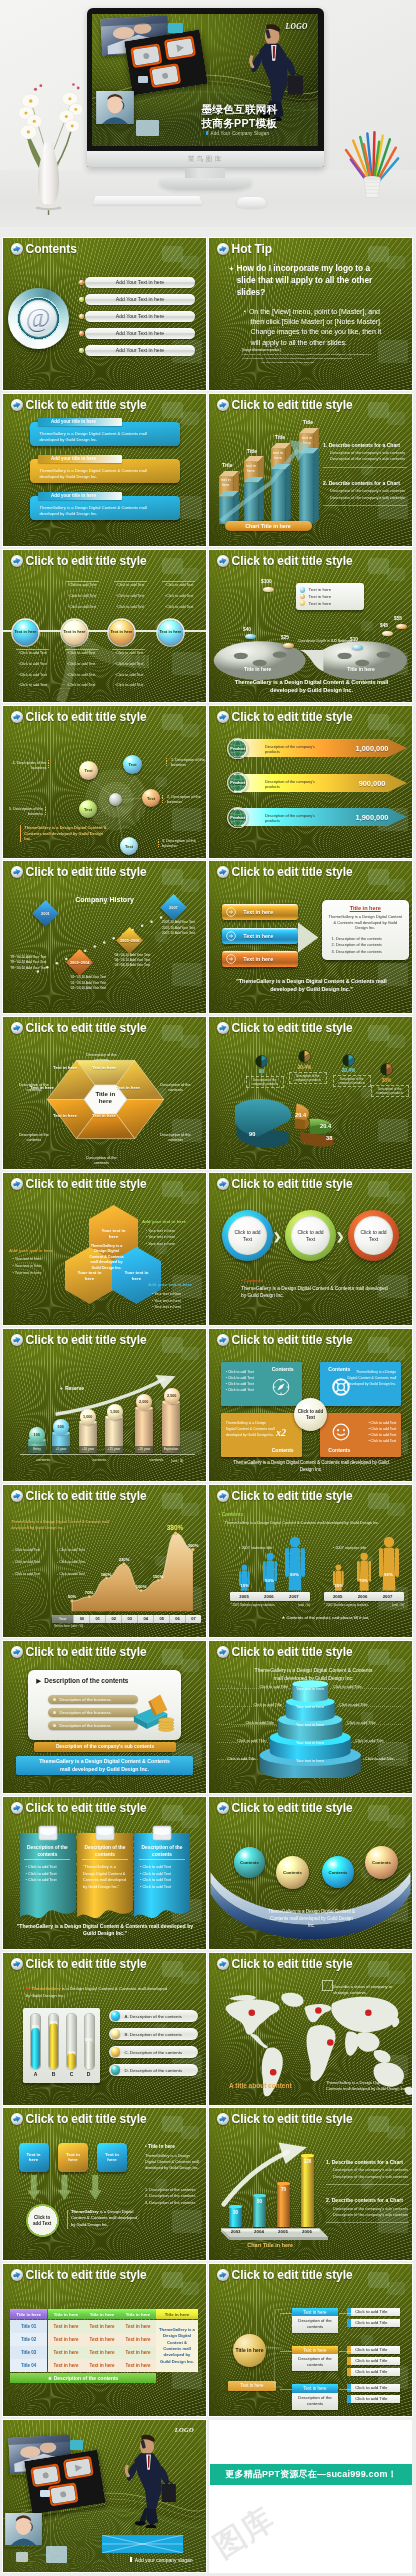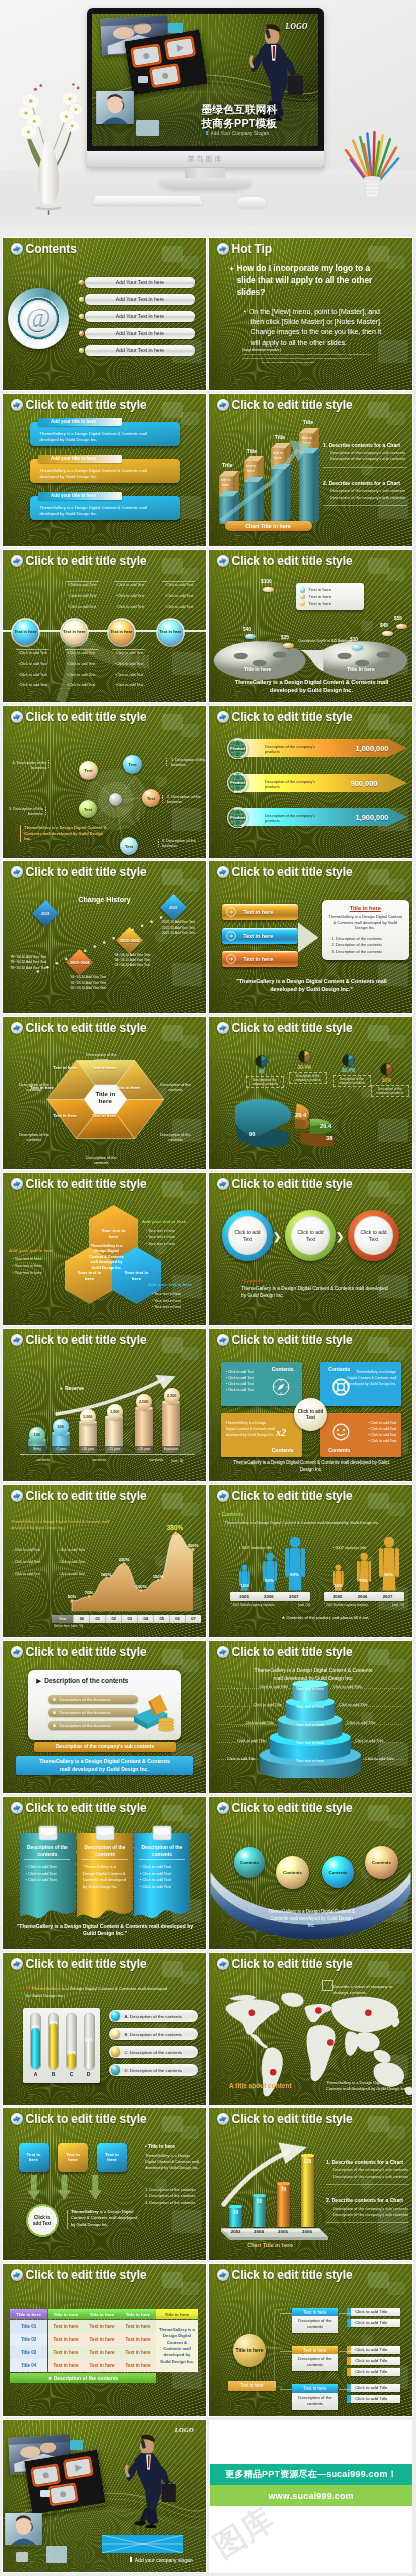--- a/index.html
+++ b/index.html
@@ -1057,21 +1057,21 @@
                 <ellipse cx="18" cy="18" rx="12" ry="14"></ellipse>
                 <line x1="4" y1="18" x2="32" y2="18"></line>
                 <path d="M6 11 Q18 15 30 11"></path>
                 <path d="M6 25 Q18 21 30 25"></path>
               </g>
             </svg>
             <span class="pa-bt">Product</span>
           </div>
           <div class="pa-arrow" style="left:25px;top:68px;background:linear-gradient(90deg,#fdfdf8 0%,rgb(255,255,76) 22%,rgb(255,211,56) 52%,#e0b02f 72%,rgb(193,151,40) 100%)"></div>
           <div class="pa-desc" style="left:56px;top:73px;width:59px">Description of the company's products</div>
-          <div class="pa-val" style="left:128px;top:73px;width:54px">900,000</div>
+          <div class="pa-val" style="left:136px;top:73px;width:54px">900,000</div>
           <div class="pa-badge" style="left:18px;top:66px">
             <svg width="21.4" height="21.4" viewBox="0 0 36 36">
               <circle cx="18" cy="18" r="17" fill="none" stroke="#d8dcd2" stroke-width="2"></circle>
               <circle cx="18" cy="18" r="14" fill="#3f8f5a"></circle>
               <path d="M18 4 A14 14 0 0 1 18 32 A14 14 0 0 1 18 4" fill="#2f7a4a"></path>
               <g stroke="#9fd4ae" stroke-width=".7" fill="none">
                 <ellipse cx="18" cy="18" rx="6" ry="14"></ellipse>
                 <ellipse cx="18" cy="18" rx="12" ry="14"></ellipse>
                 <line x1="4" y1="18" x2="32" y2="18"></line>
                 <path d="M6 11 Q18 15 30 11"></path>
@@ -1111,21 +1111,21 @@
         <div class="sicon">
           <svg width="12" height="12" viewBox="0 0 20 20" style="position:absolute;left:0;top:0">
             <g transform="rotate(-16 10 10)">
               <path d="M4.4 8.2 L9.4 8.2 L9.4 5.4 L15.6 10.0 L9.4 14.6 L9.4 11.8 L4.4 11.8 Z" fill="#1682cf" stroke="#0b4f85" stroke-width=".5" stroke-linejoin="round"></path>
               <path d="M5.3 8.9 L9.2 8.9 L9.2 6.6 L14.2 9.9" fill="none" stroke="#74c0ee" stroke-width=".75"></path>
             </g>
           </svg>
         </div>
         <div class="stitle">Click to edit title style</div>
         <div class="sbody">
-          <div class="ch-h" style="left:57px;top:35px;width:89px">Change History</div>
+          <div class="ch-h" style="left:57px;top:35px;width:89px">Company History</div>
           <div style="position:absolute;left:32px;top:37px"><svg width="155" height="77" viewBox="0 0 260 130">
               <g fill="rgba(248,250,240,.9)">
                 <circle cx="4" cy="124" r="2.1"></circle>
                 <circle cx="20" cy="117" r="2.1"></circle>
                 <circle cx="36" cy="110" r="2.1"></circle>
                 <circle cx="52" cy="103" r="2.1"></circle>
                 <circle cx="68" cy="96" r="2.1"></circle>
                 <circle cx="84" cy="89" r="2.1"></circle>
                 <circle cx="100" cy="82" r="2.1"></circle>
                 <circle cx="116" cy="75" r="2.1"></circle>
@@ -2418,18 +2418,17 @@
                 <path d="M0 30 L136 0 M0 0 L136 30 M0 15 L136 15"></path>
               </g>
             </svg></div>
           <div class="cl-sl" style="left:127px;top:137px;width:71px"><span class="cl-sb"></span><span class="cl-st">Add your company slogan</span></div>
         </div>
       </div>
     </div>
 
   <div class="footer">
     <div class="fbar fbar-top">更多精品PPT资源尽在—sucai999.com！</div>
-    <div class="fbar fbar-bot">www.sucai999.com</div>
   </div>
 
   <div class="wm wm1">图库</div>
 </div>
 
 
 </body></html>

